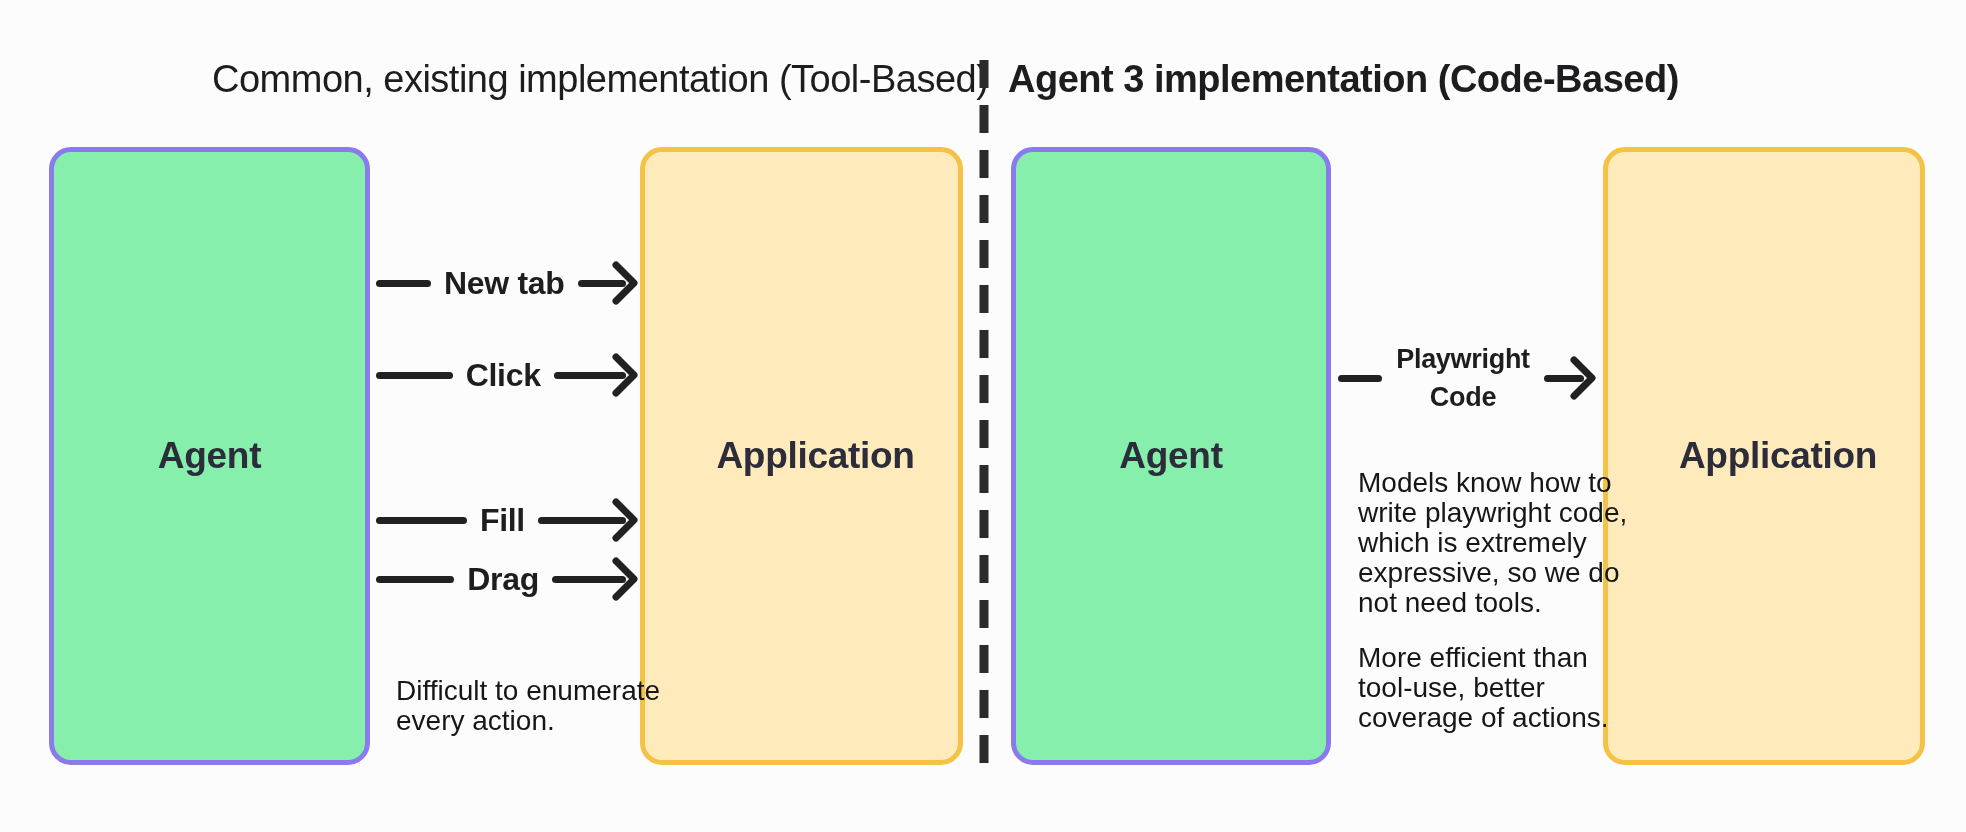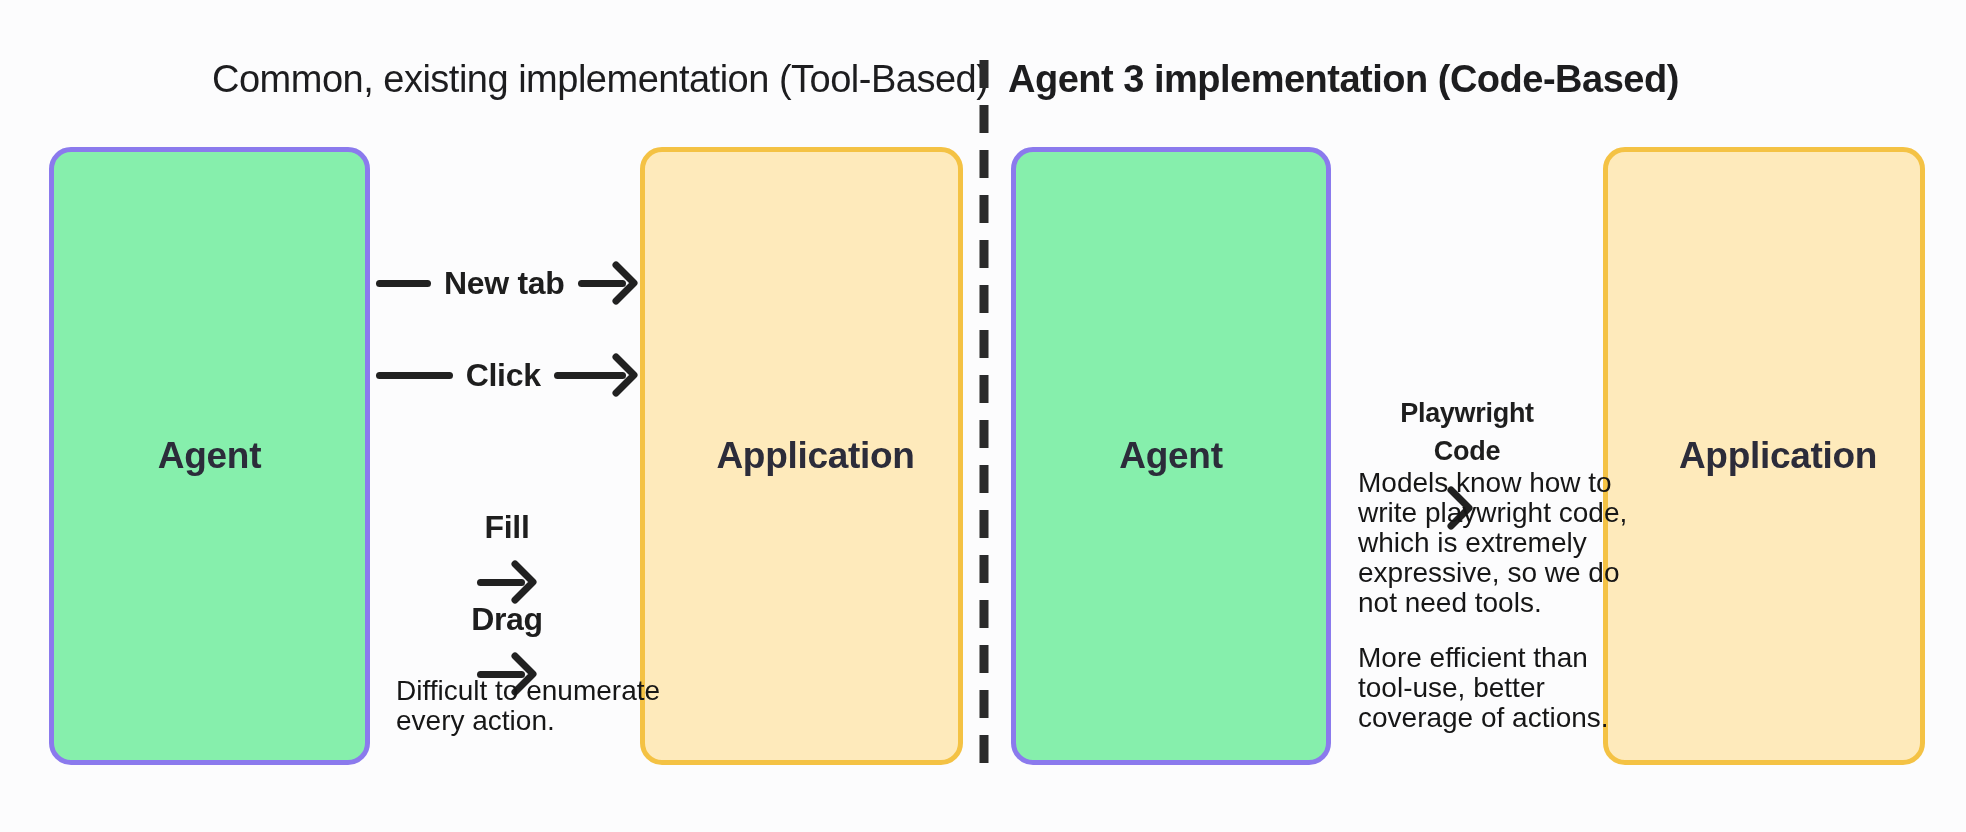--- a/index.html
+++ b/index.html
@@ -50,21 +50,21 @@
     font-weight:700;font-size:32px;color:#1e1e1e;white-space:nowrap;
     letter-spacing:-0.3px;
   }
   .arr-right{flex:1.1;display:flex;align-items:center;min-width:60px;}
   .arr-right .aline{flex:1;margin-right:-14px;}
   .chevron{flex:0 0 auto;display:block;}
 
   
   .pw-row{
     position:absolute;left:1338px;top:338px;width:258px;height:80px;
-    display:flex;align-items:center;gap:12px;flex-direction:column;
+    display:flex;align-items:center;gap:12px;
   }
   .pw-row .aline{height:7px;border-radius:4px;background:#212121;}
   .pw-left{flex:0 0 44px;}
   .pw-label{
     flex:1;text-align:center;font-weight:700;font-size:27px;line-height:38px;
     color:#1e1e1e;letter-spacing:-0.3px;
   }
   .pw-right{flex:0 0 52px;display:flex;align-items:center;}
   .pw-right .aline{flex:1;margin-right:-14px;}
 
@@ -110,32 +110,32 @@
     <div class="aline"></div>
     <span class="alabel">Click</span>
     <span class="arr-right">
       <span class="aline"></span>
       <svg class="chevron" width="26" height="46" viewBox="0 0 26 46">
         <path d="M4 5 L22 23 L4 41" fill="none" stroke="#212121" stroke-width="7" stroke-linecap="round" stroke-linejoin="round"></path>
       </svg>
     </span>
   </div>
 
-  <div class="arrow-row" style="top:496px;flex-direction:column;">
+  <div class="arrow-row" style="top:496px;">
     <div class="aline"></div>
     <span class="alabel">Fill</span>
     <span class="arr-right">
       <span class="aline"></span>
       <svg class="chevron" width="26" height="46" viewBox="0 0 26 46">
         <path d="M4 5 L22 23 L4 41" fill="none" stroke="#212121" stroke-width="7" stroke-linecap="round" stroke-linejoin="round"></path>
       </svg>
     </span>
   </div>
 
-  <div class="arrow-row" style="top:588px;flex-direction:column;">
+  <div class="arrow-row" style="top:555px;">
     <div class="aline"></div>
     <span class="alabel">Drag</span>
     <span class="arr-right">
       <span class="aline"></span>
       <svg class="chevron" width="26" height="46" viewBox="0 0 26 46">
         <path d="M4 5 L22 23 L4 41" fill="none" stroke="#212121" stroke-width="7" stroke-linecap="round" stroke-linejoin="round"></path>
       </svg>
     </span>
   </div>
 

